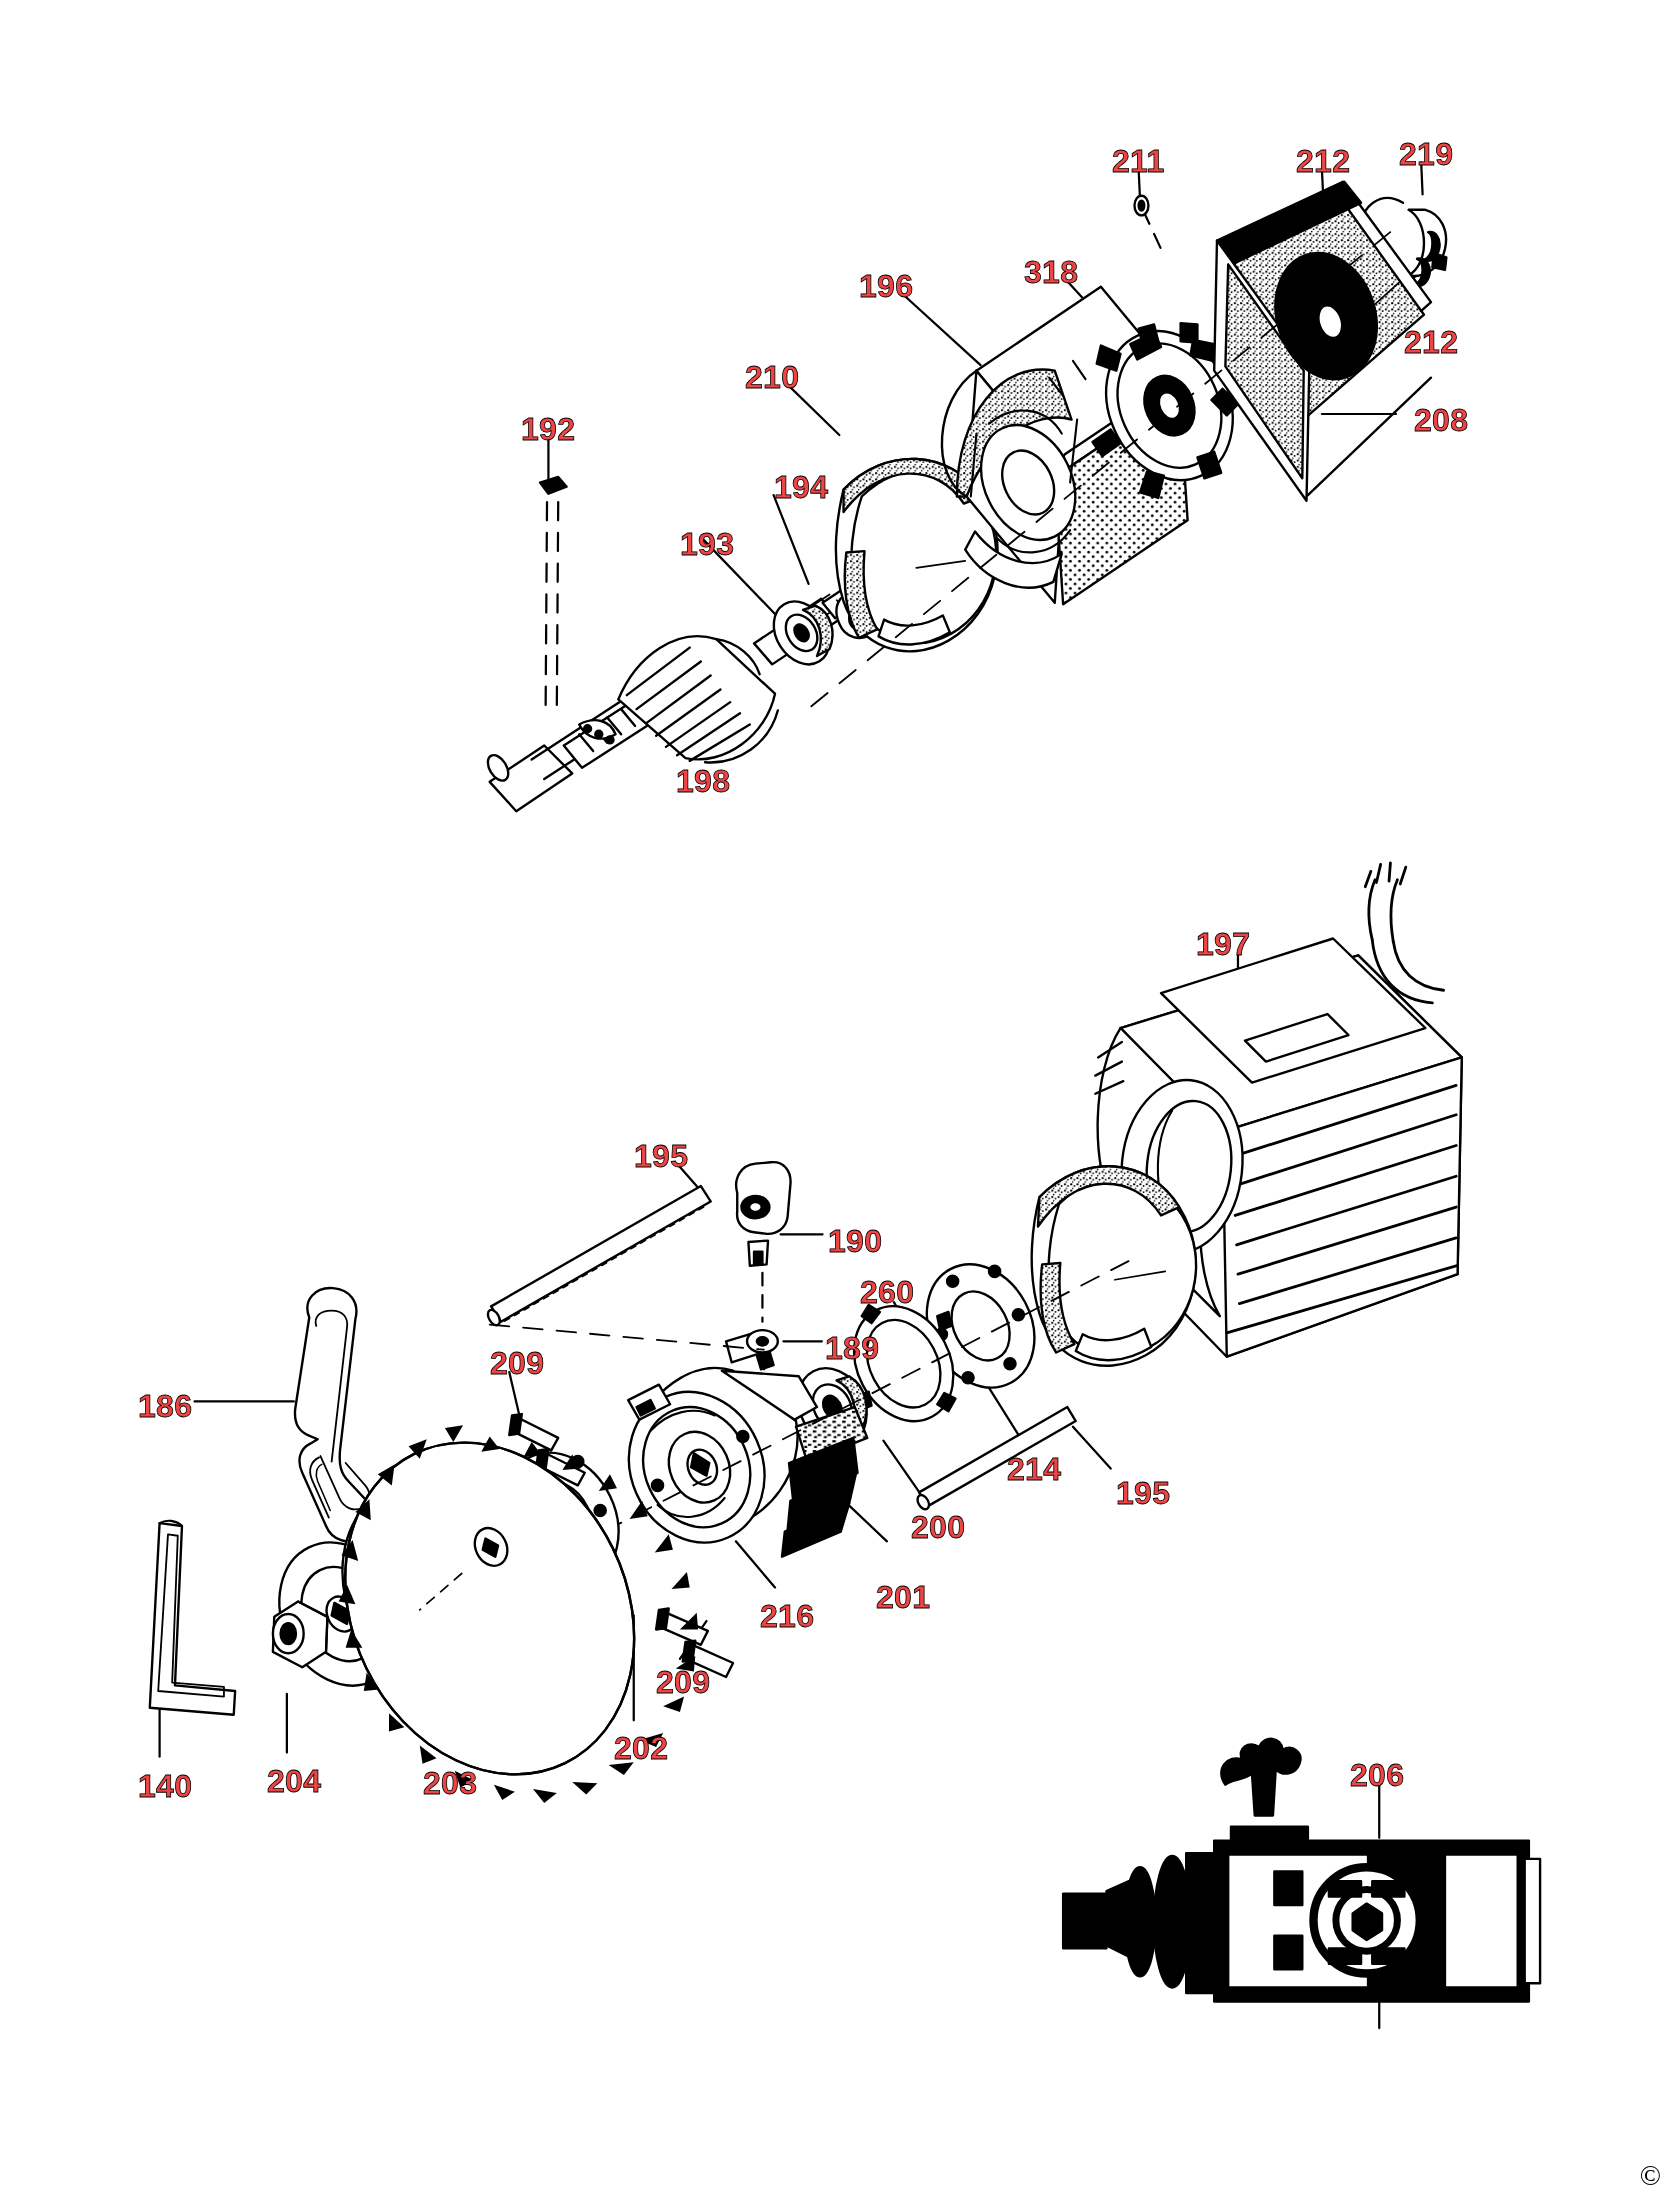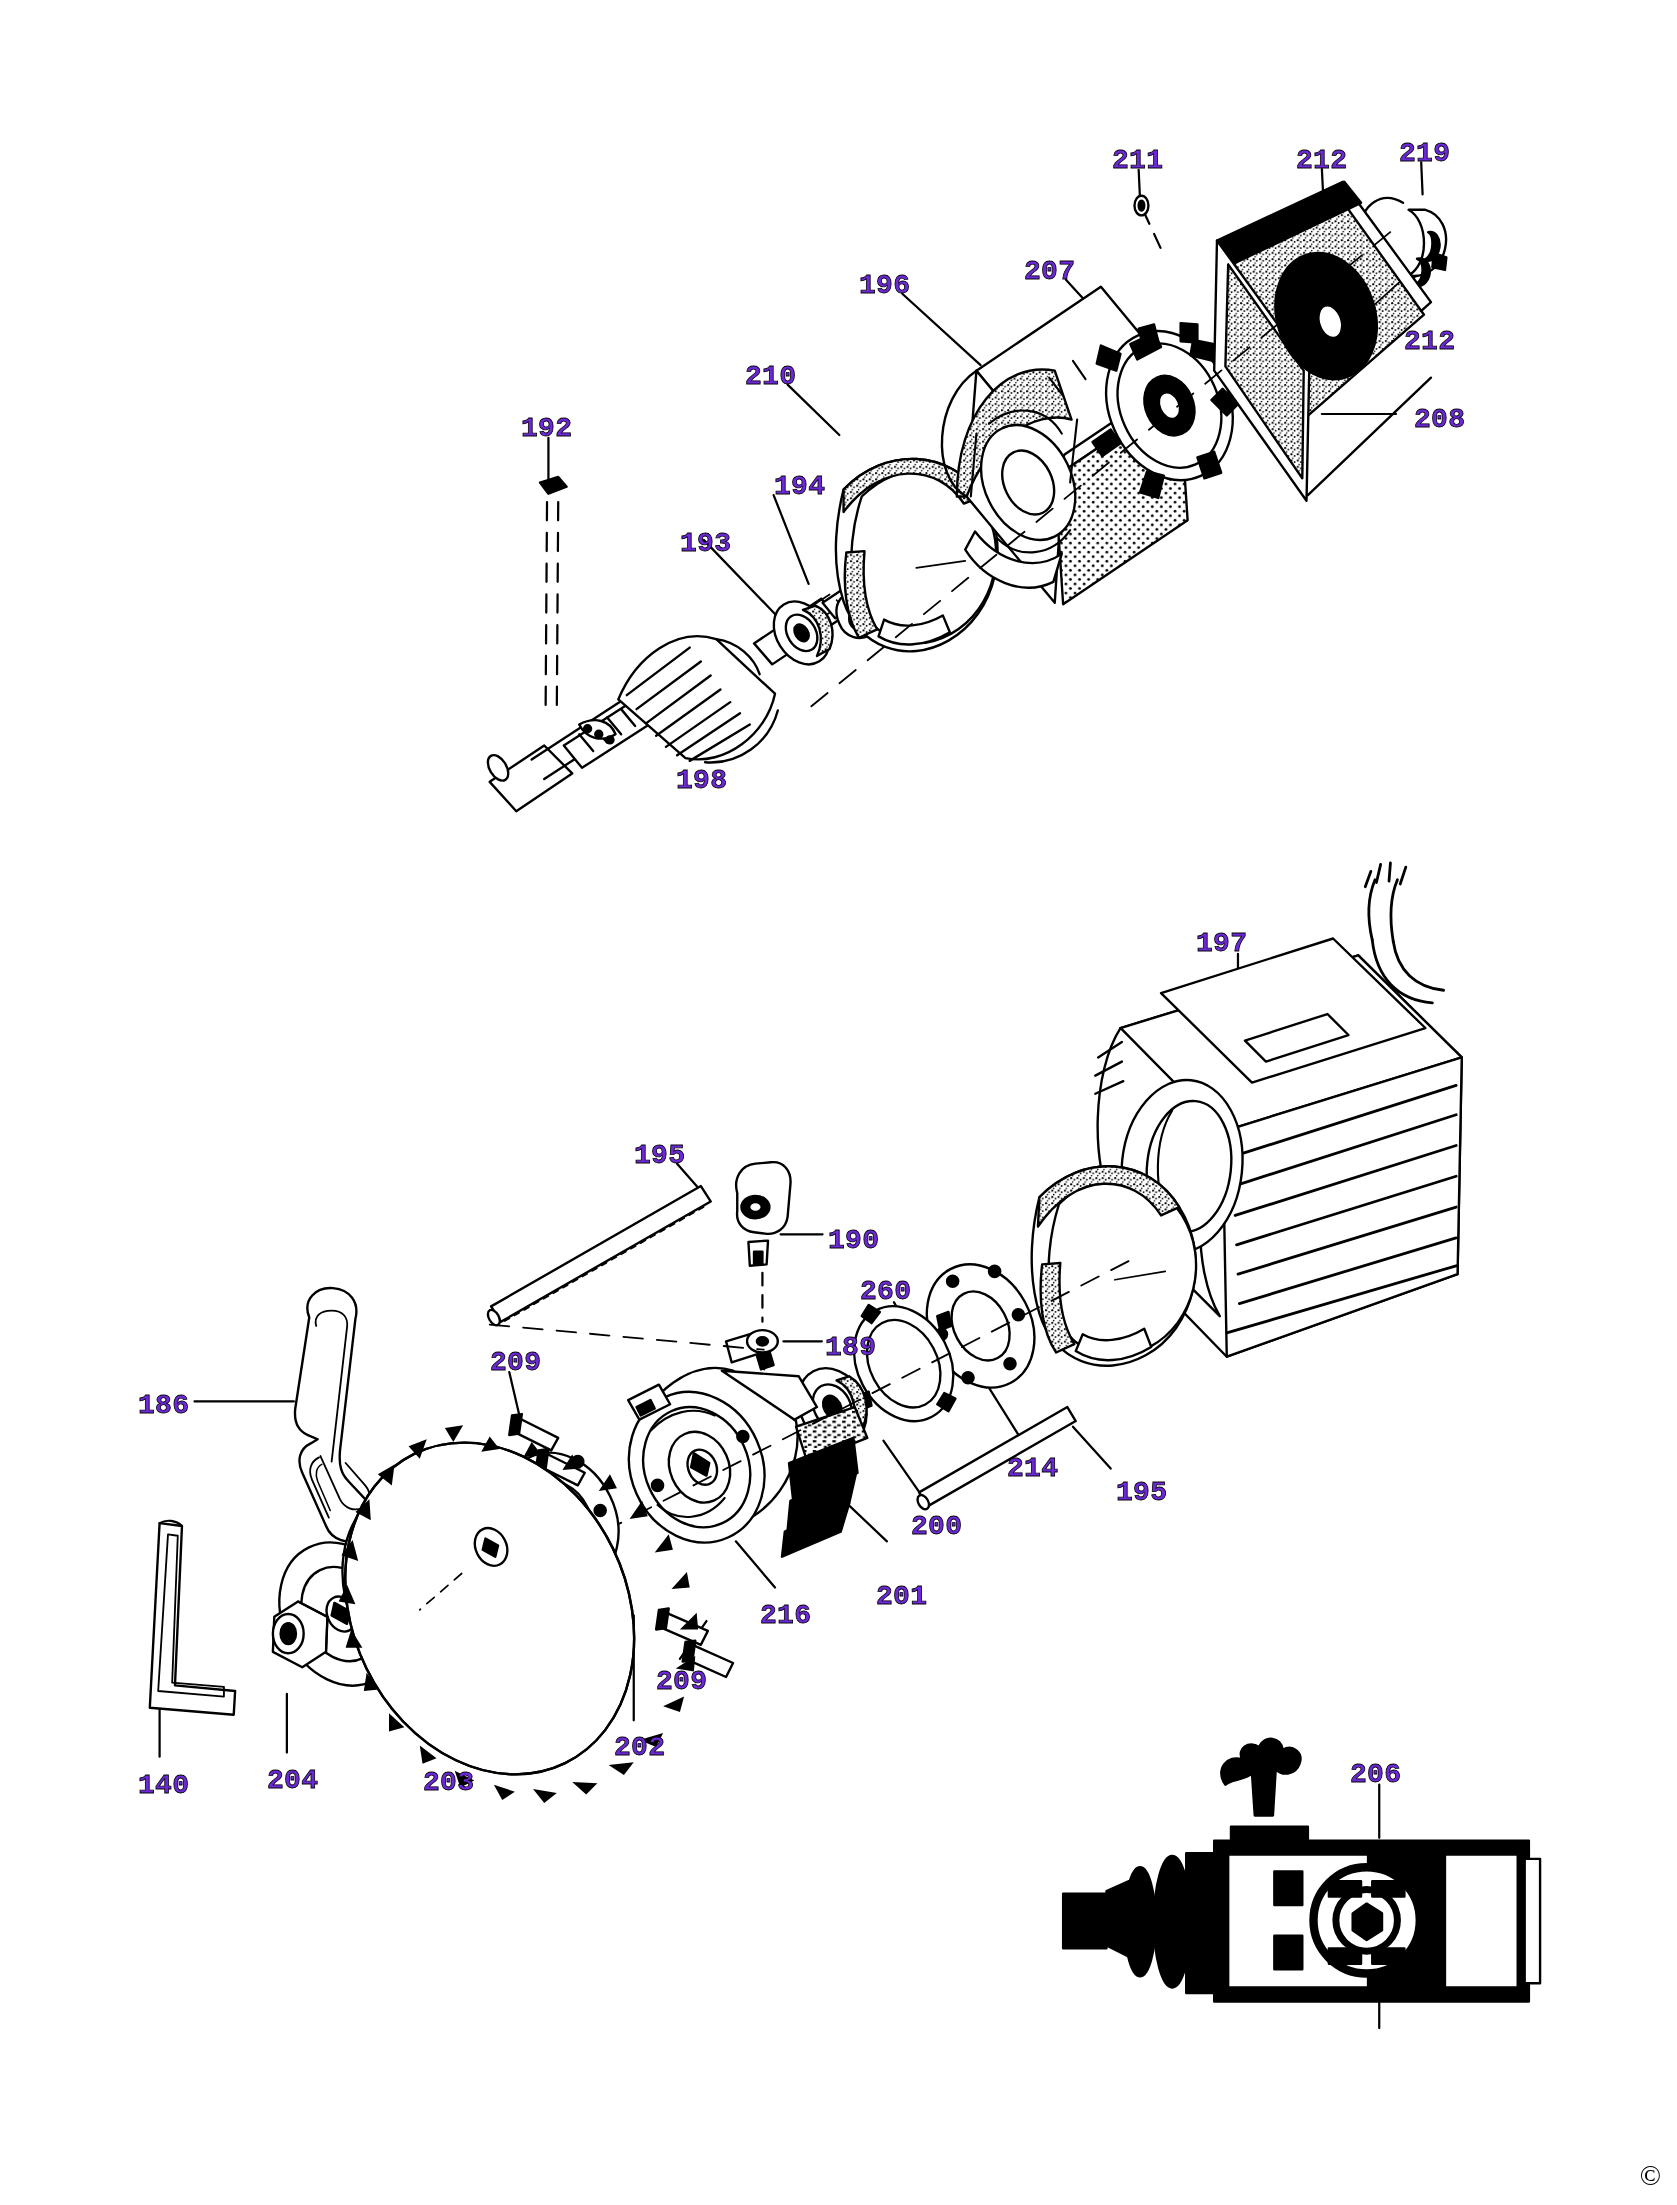--- a/index.html
+++ b/index.html
@@ -16,26 +16,26 @@
     overflow:hidden;
   }
   #artwork{
     position:absolute;
     left:0; top:0;
     width:1678px;
     height:2205px;
   }
   .callout{
     position:absolute;
-    font-family:Liberation Mono, monospace;
+    font-family:Liberation Sans, sans-serif;
     font-weight:bold;
-    font-size:28px;
+    font-size:32px;
     line-height:32px;
     letter-spacing:0.3px;
-    color:#6d28d9;
+    color:#ef4444;
     white-space:nowrap;
     -webkit-text-stroke:0.8px #000;
   }
   .copyright{
     position:absolute;
     right:17px;
     bottom:15.4px;
     font-family:"Liberation Serif", serif;
     font-size:28px;
     line-height:28px;
@@ -541,21 +541,21 @@
       </g>
 
     </g>
   </svg>
 
   <div class="callout" style="left:521px;  top:413px;">192</div>
   <div class="callout" style="left:661px;  top:528px;margin-left:19px;">193</div>
   <div class="callout" style="left:738px; top:471px;margin-left:36px;">194</div>
   <div class="callout" style="left:859px; top:270px;">196</div>
   <div class="callout" style="left:676px;  top:765px;">198</div>
-  <div class="callout" style="left:1024px; top:256px;">207</div>
+  <div class="callout" style="left:1024px; top:256px;">318</div>
   <div class="callout" style="left:745px; top:361px;">210</div>
   <div class="callout" style="left:1112px; top:145px;">211</div>
   <div class="callout" style="left:1296px; top:145px;">212</div>
   <div class="callout" style="left:1404px; top:326px;">212</div>
   <div class="callout" style="left:1399px; top:138px;">219</div>
   <div class="callout" style="left:1399px; top:404px;margin-left:15px;">208</div>
 
   <div class="callout" style="left:138px;  top:1390px;">186</div>
   <div class="callout" style="left:825px; top:1332px;">189</div>
   <div class="callout" style="left:828px; top:1225px;">190</div>

